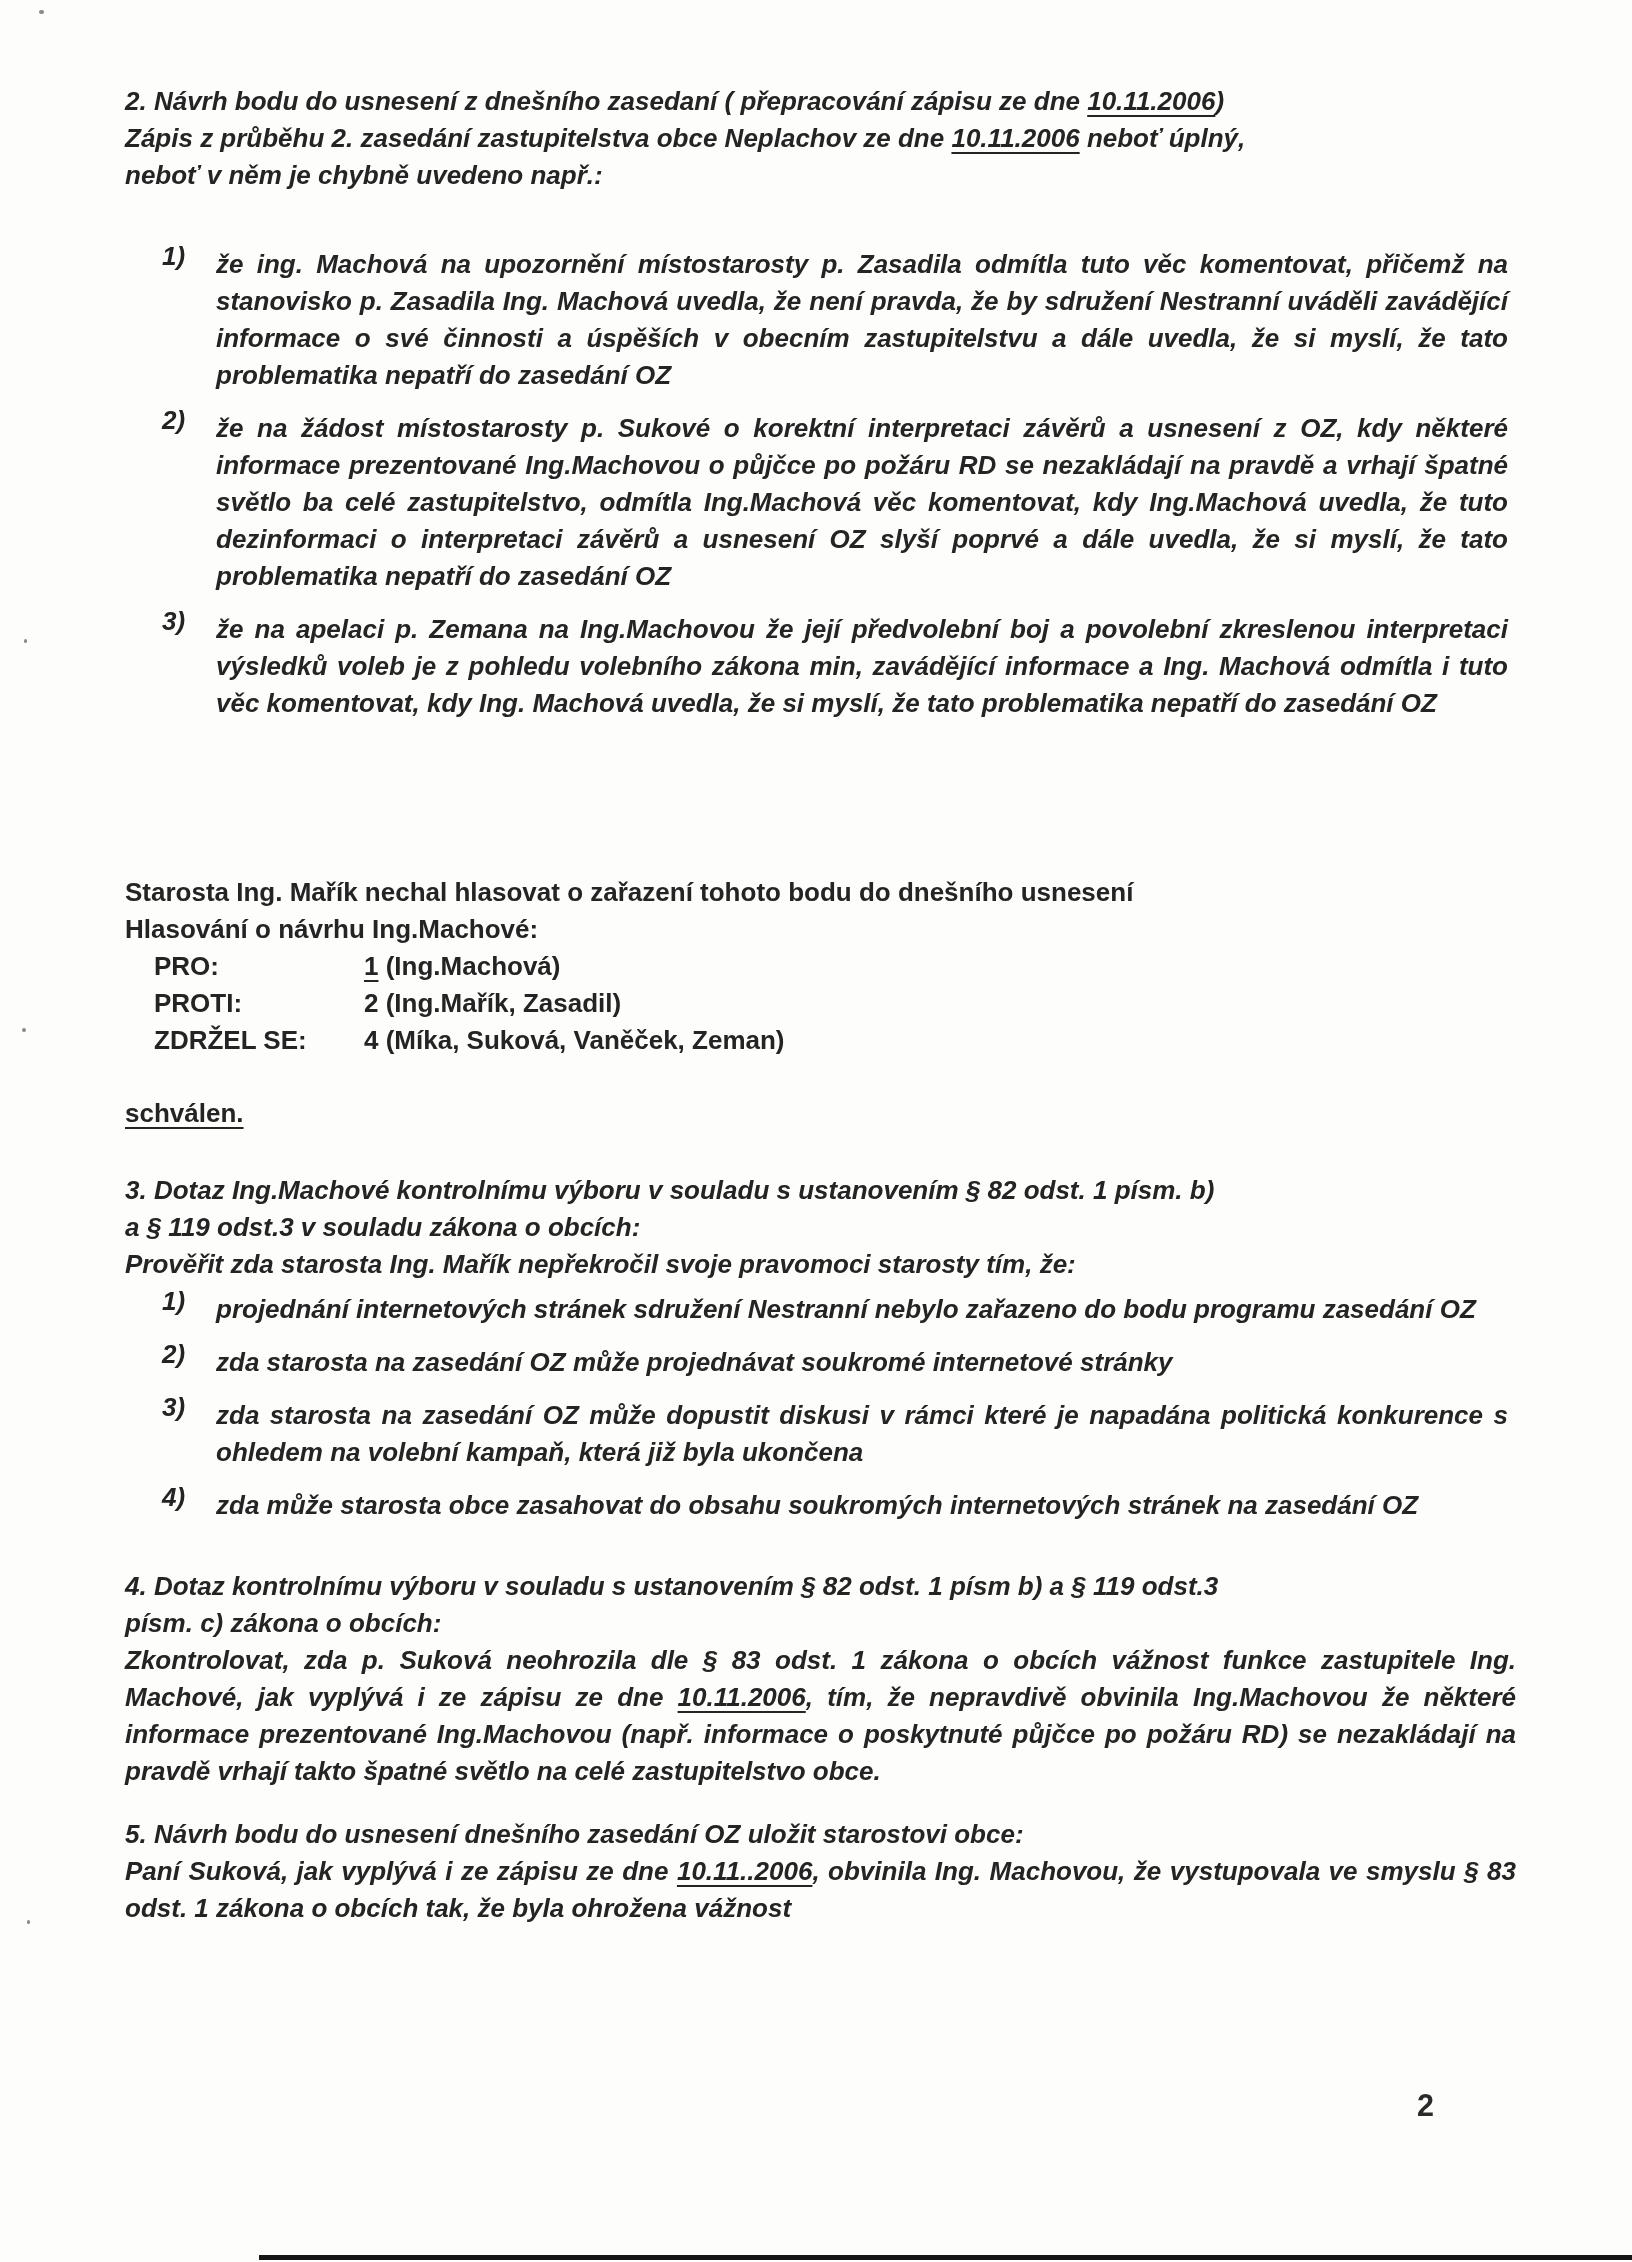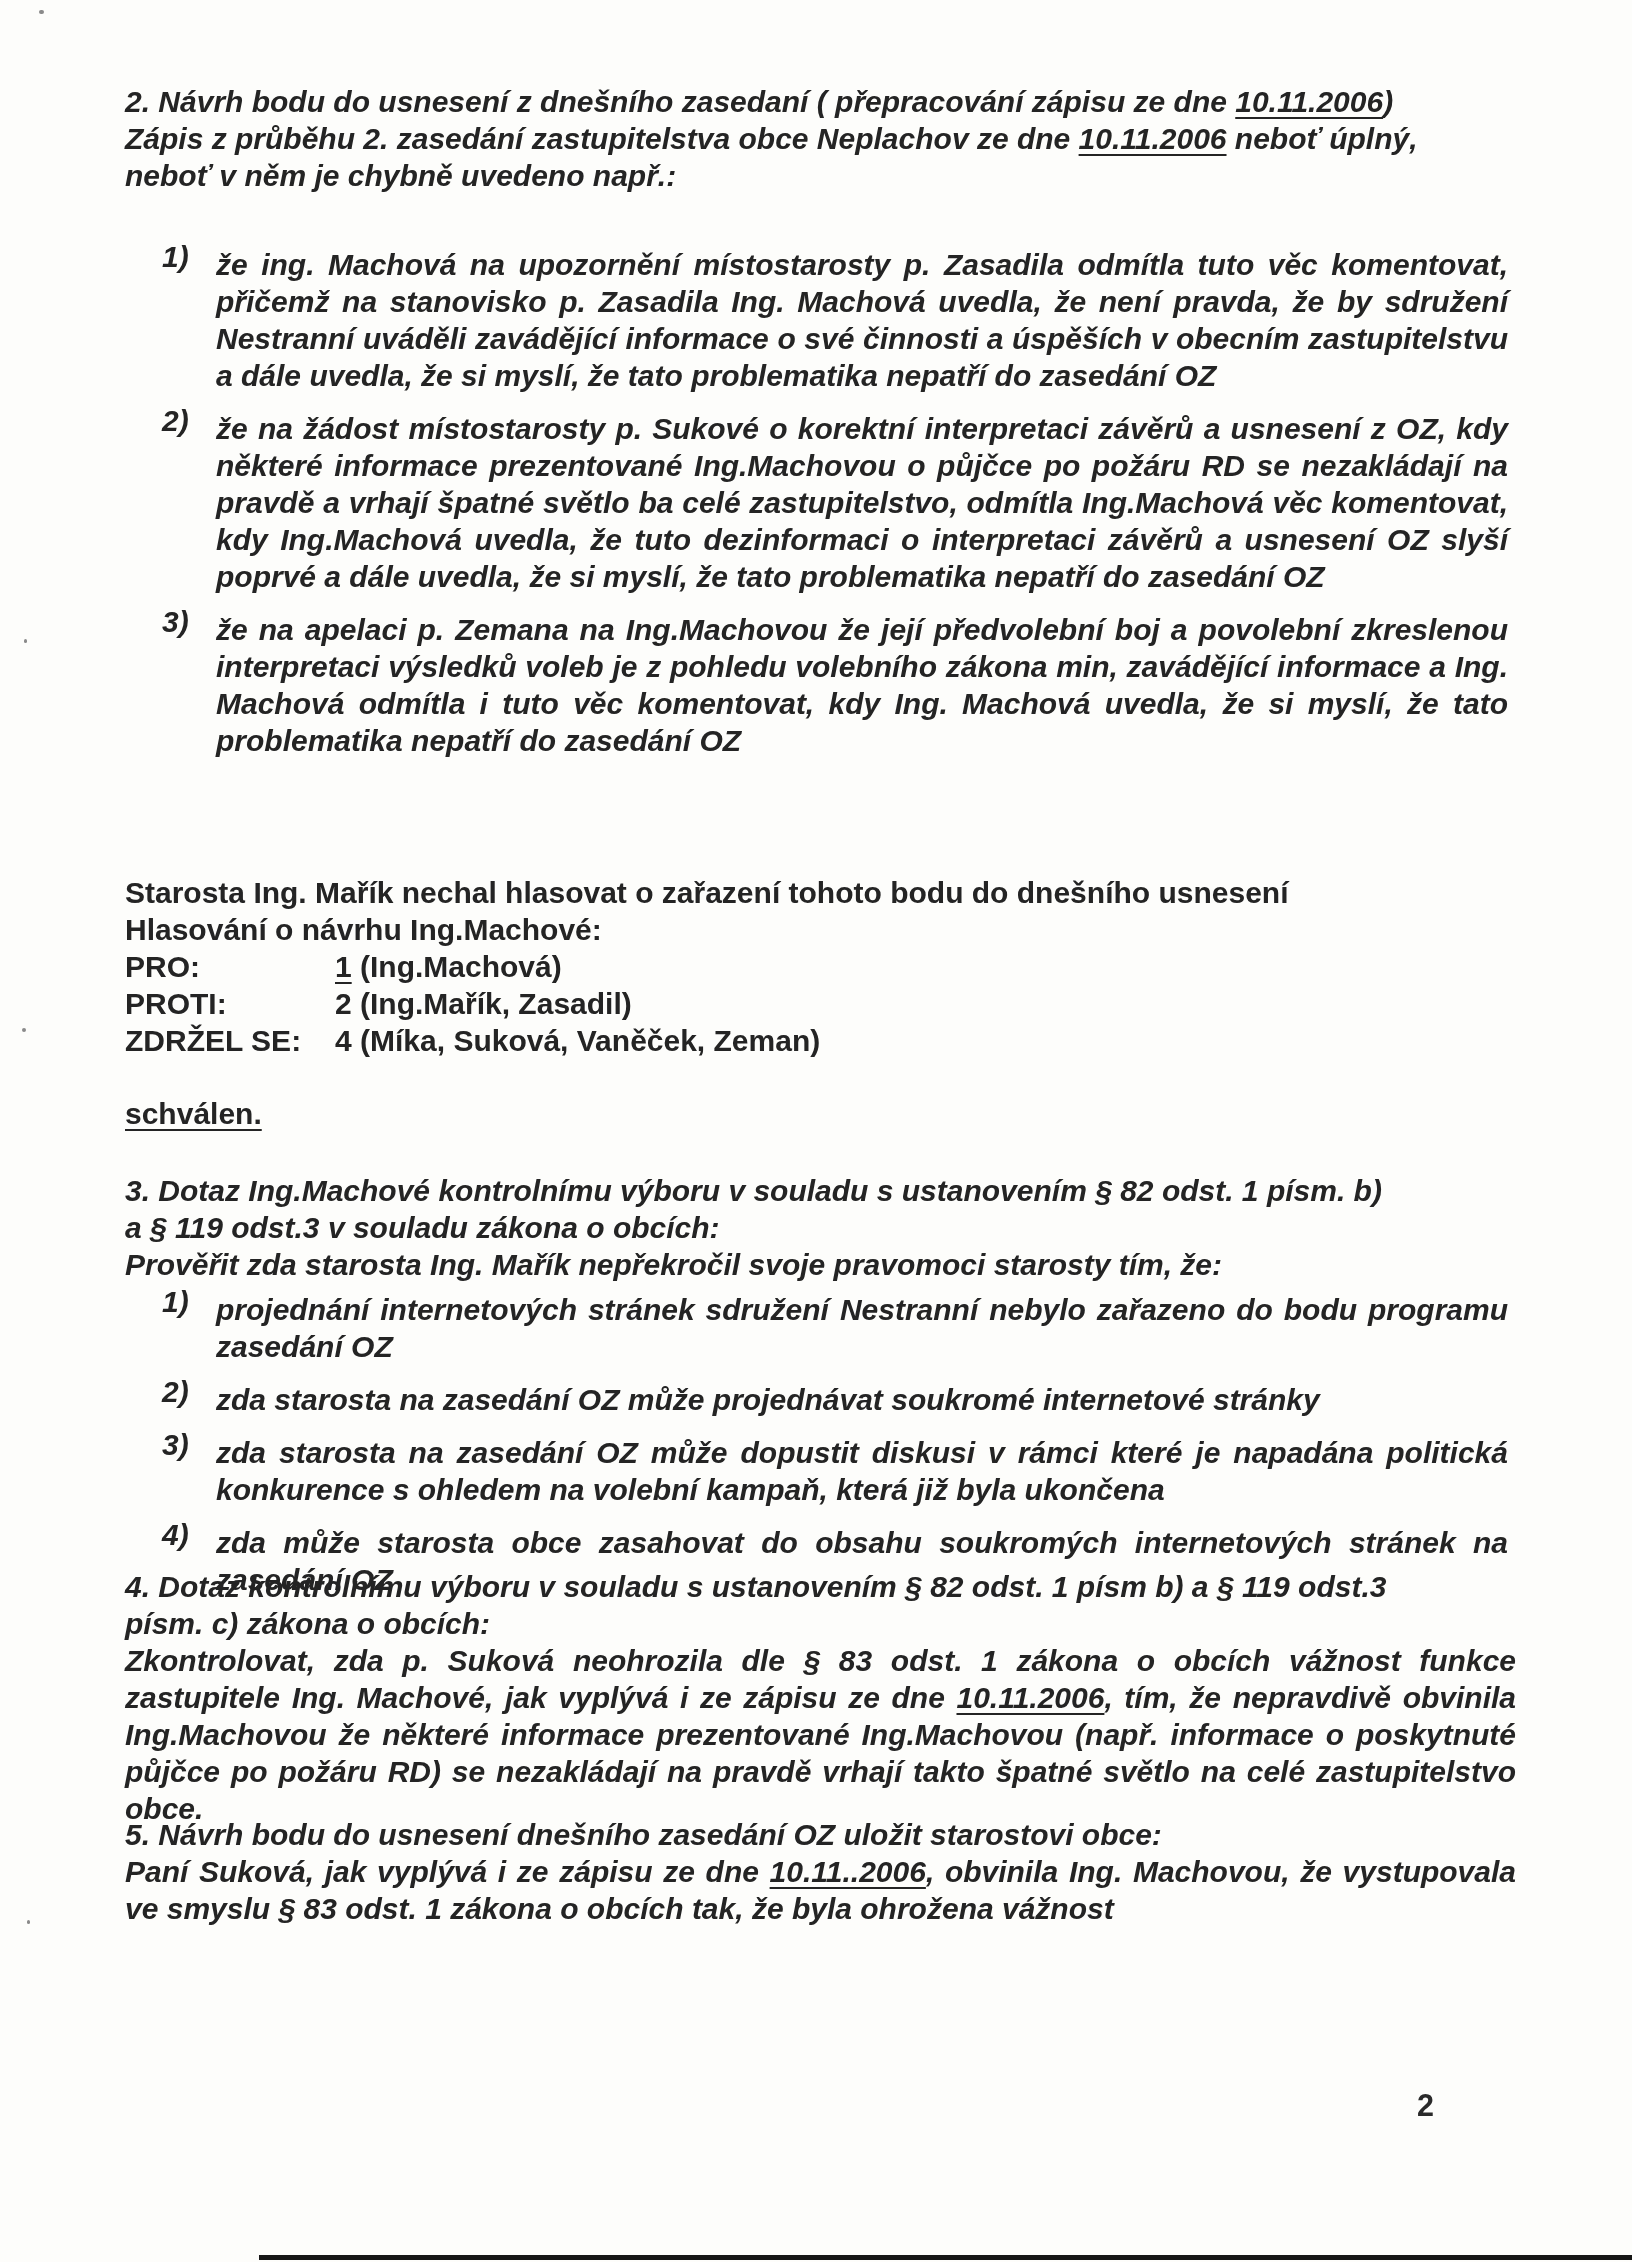--- a/index.html
+++ b/index.html
@@ -8,32 +8,32 @@
     width:1632px;height:2263px;
     margin:0 auto;
     background:#fdfdfb;
     overflow:hidden;
     font-family:"Liberation Sans",sans-serif;
     color:#242424;
   }
   .blk{
     position:absolute;left:125px;width:1391px;
     font-style:italic;font-weight:bold;
-    font-size:30px;line-height:37px;
+    font-size:26px;line-height:37px;
     box-sizing:border-box;
   }
   .blk p{margin:0;}
   .just{text-align:justify;}
   .upright{font-style:normal;}
   .u{text-decoration:underline;text-underline-offset:4.9px;text-decoration-thickness:2px;}
   .list{padding-left:37px;}
   .li{display:flex;}
   .li .num{flex:0 0 46px;width:46px;}
   .li .body{flex:1;text-align:justify;margin:8px;}
-  .vrow{display:flex;}
+  .vrow{display:flex;margin-left:29px;}
   .vlabel{flex:0 0 210px;width:210px;}
   .pagenum{
     position:absolute;left:1417px;top:2088px;
     font-size:30.5px;font-weight:bold;color:#2a2a2a;
     font-family:"Liberation Sans",sans-serif;
   }
   .scanline{
     position:absolute;left:259px;right:0;bottom:3px;height:4.9px;
     background:#161616;
   }

